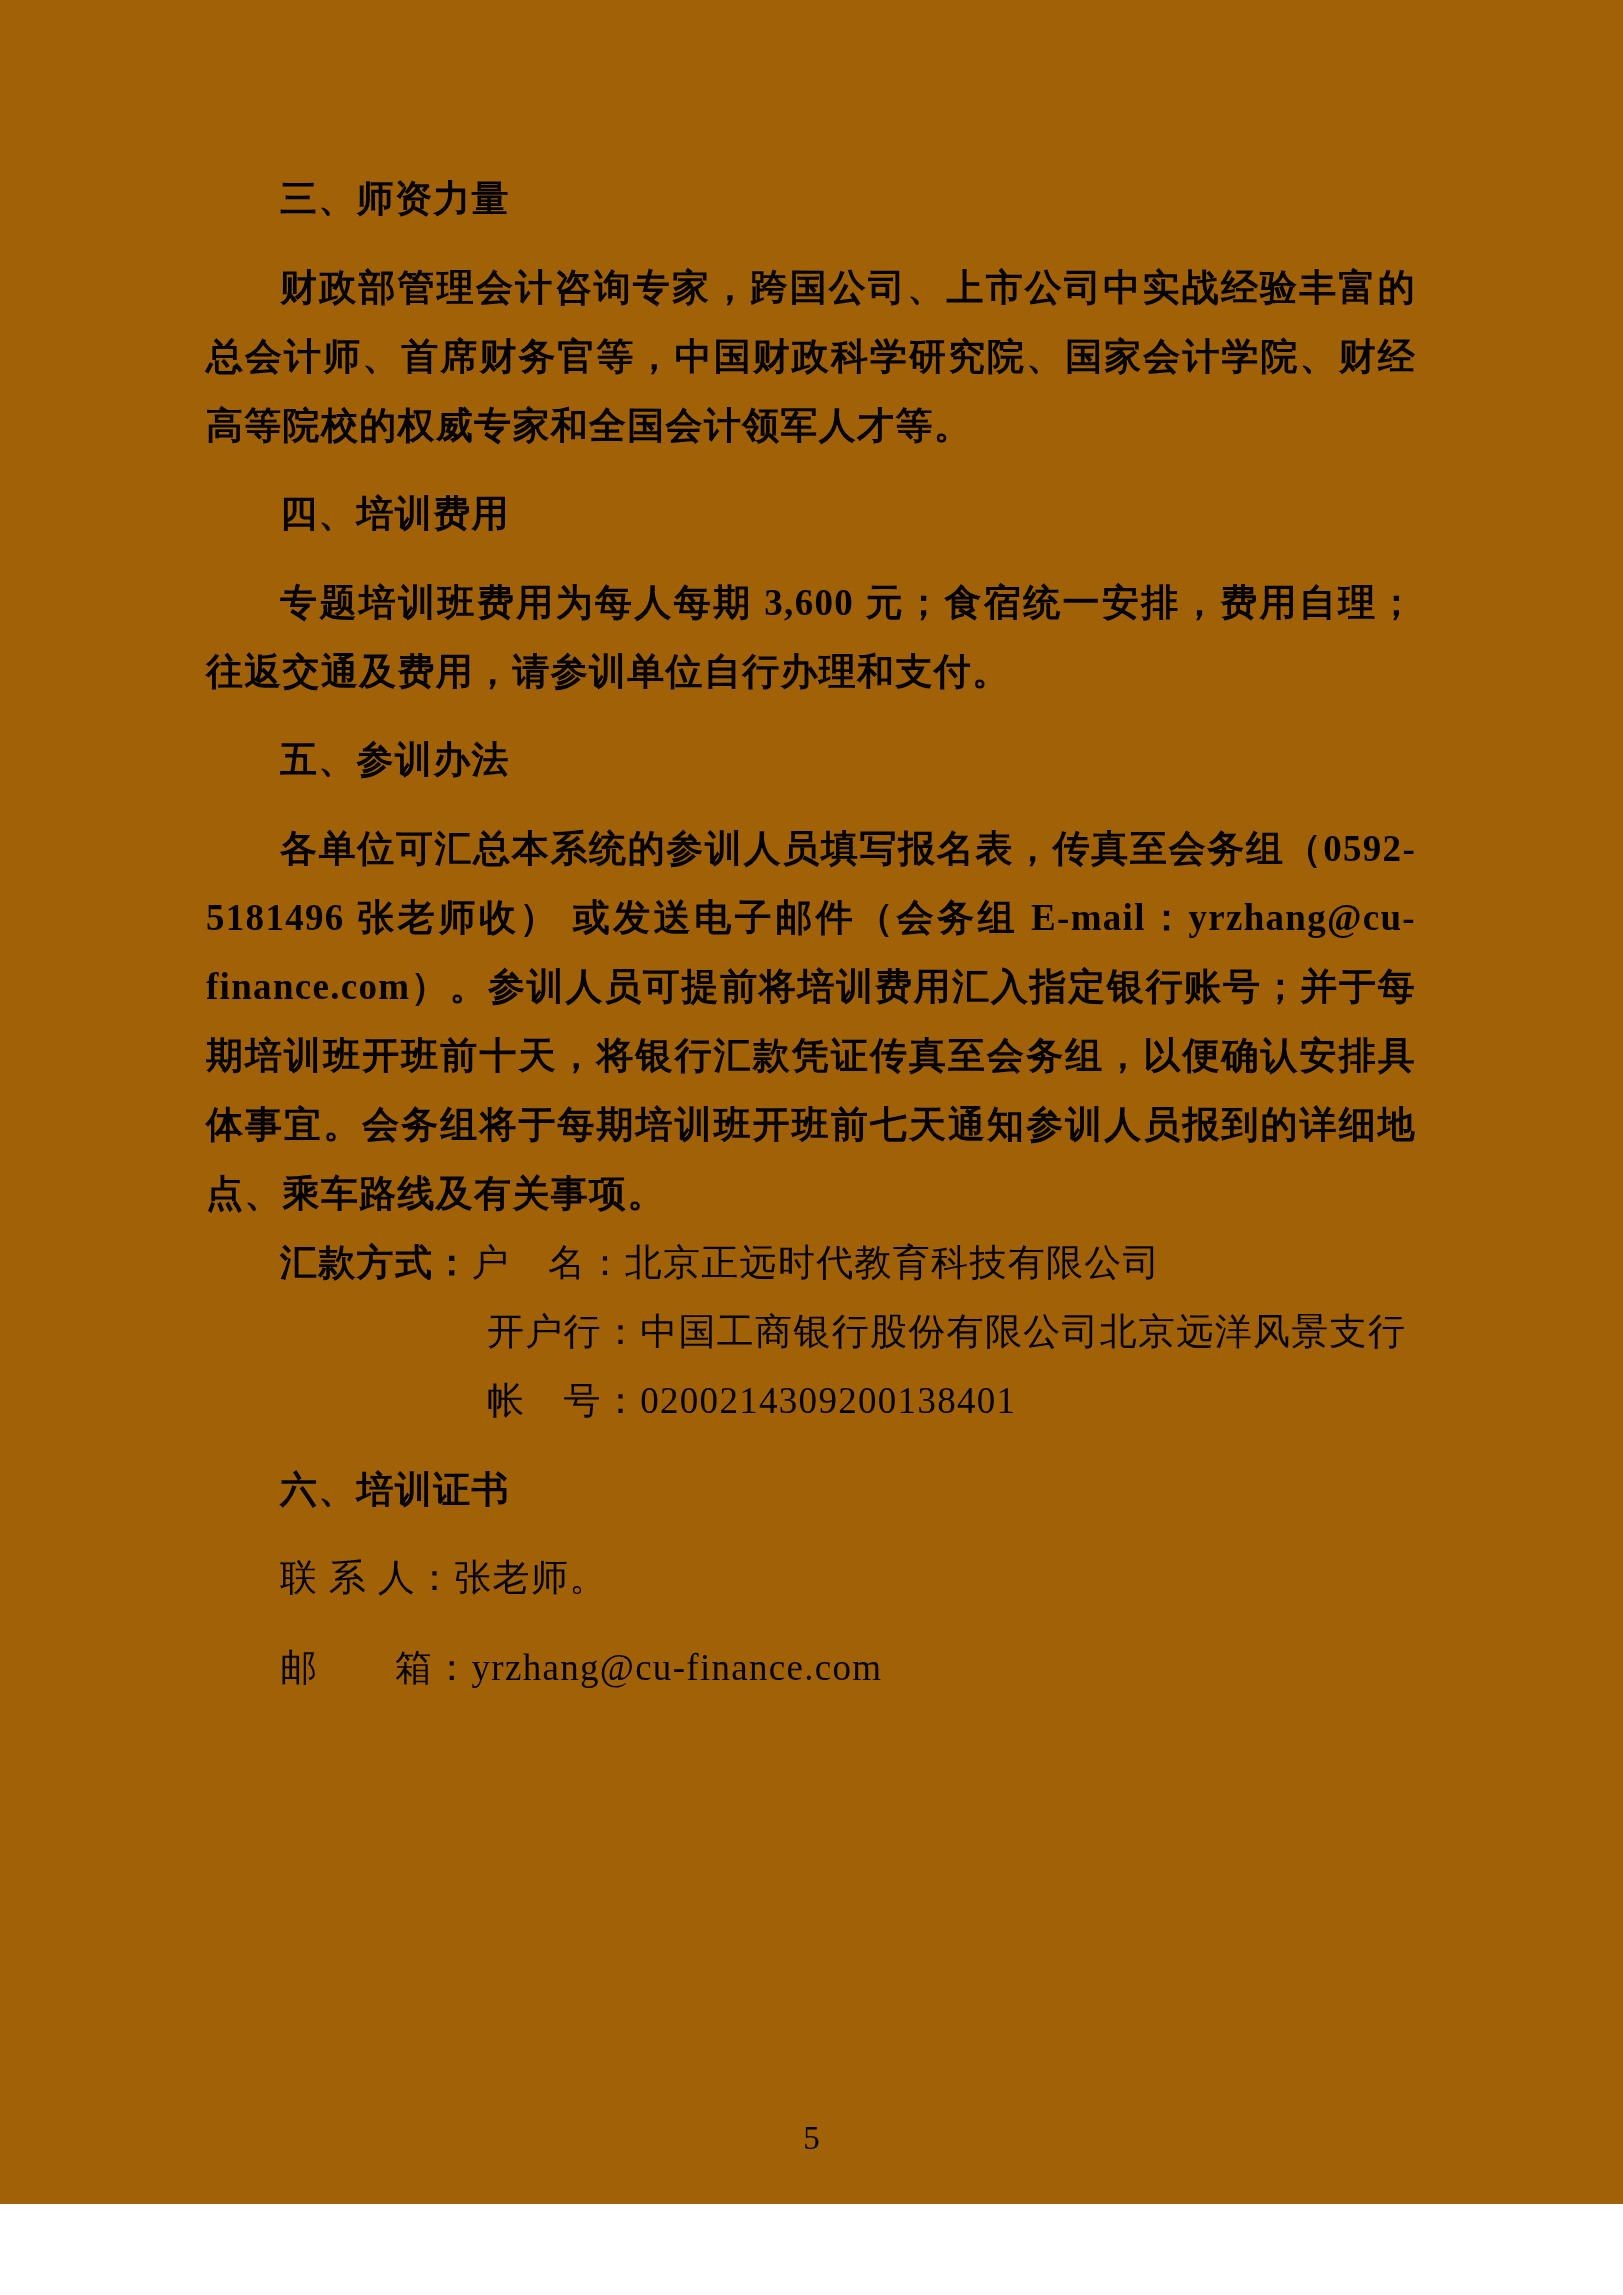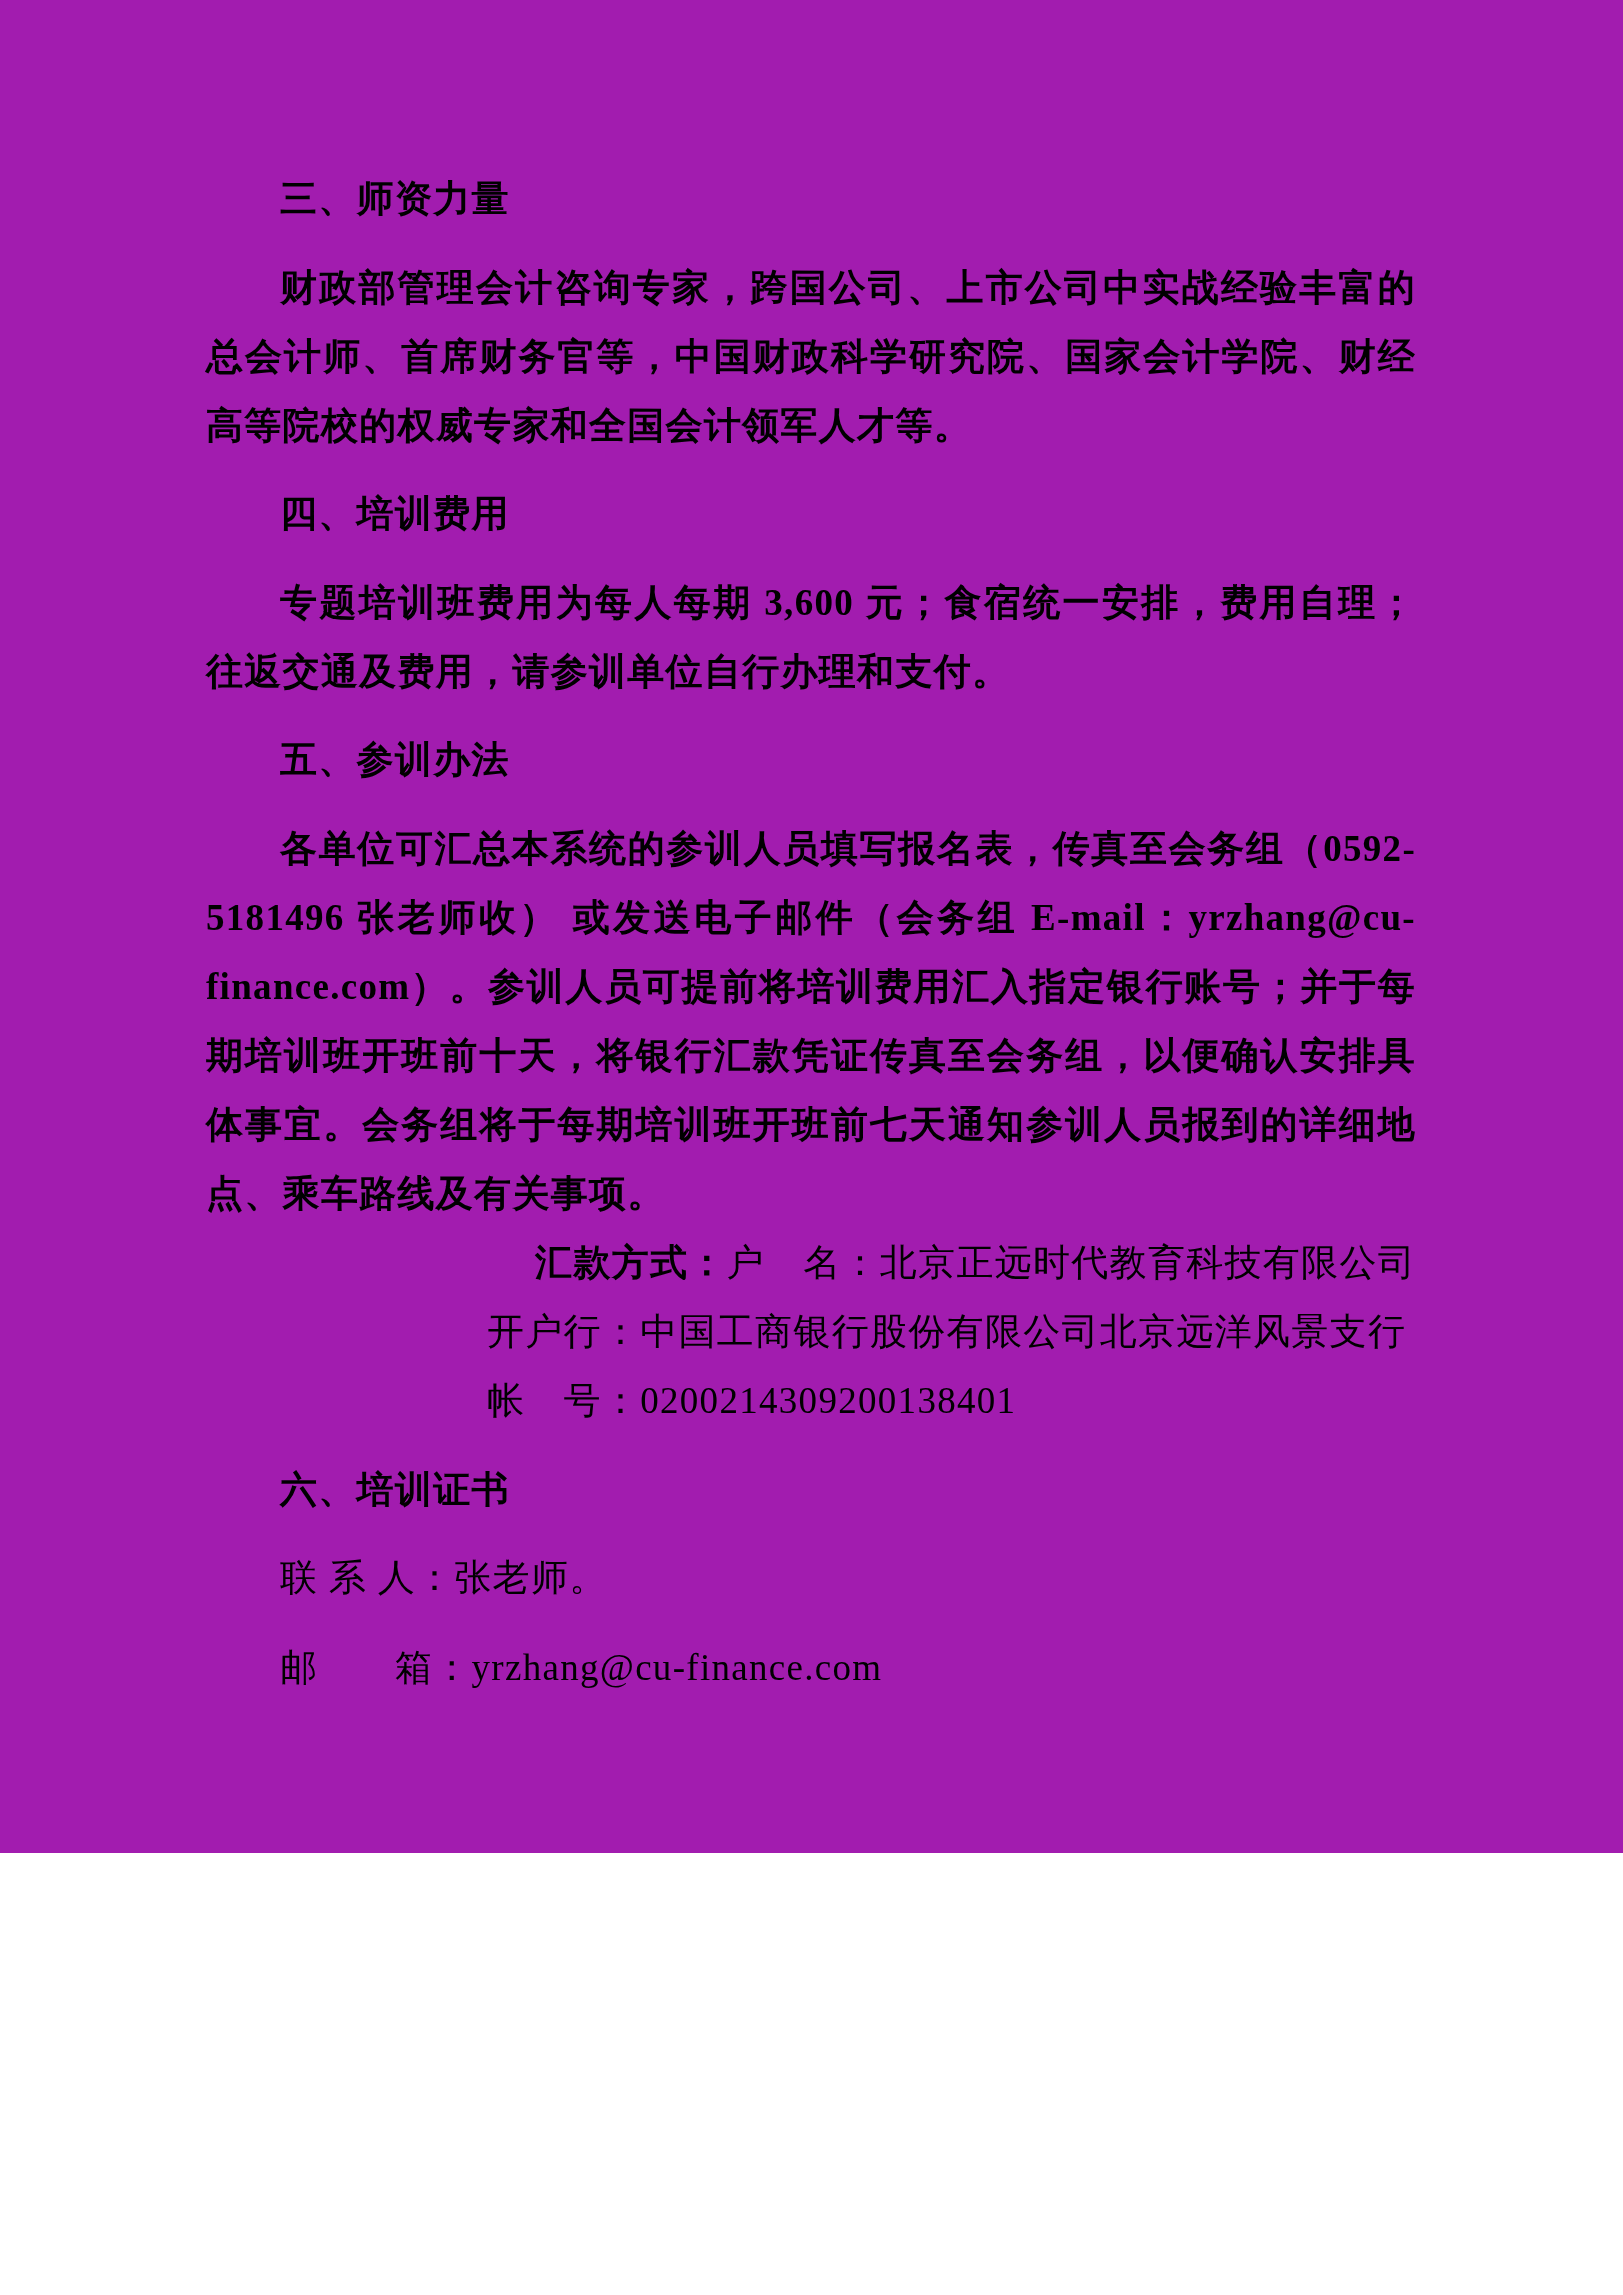--- a/index.html
+++ b/index.html
@@ -3,22 +3,22 @@
 <meta charset="utf-8">
 <style>
   html, body {
     margin: 0;
     padding: 0;
     background: #ffffff;
   }
   .page {
     position: relative;
     width: 1623px;
-    height: 1853px;
-    background: #a21caf;
+    height: 2204px;
+    background: #a16207;
     color: #000000;
     font-family: "Liberation Serif", "DejaVu Serif", serif;
     overflow: hidden;
   }
   .content {
     position: absolute;
     left: 206px;
     top: 164px;
     width: 1210px;
   }
@@ -43,21 +43,20 @@
     letter-spacing: 1.3px;
   }
   .remit-line {
     font-size: 37px;
     line-height: 69px;
     margin: 0;
     letter-spacing: 1.3px;
   }
   .remit-line.first {
     text-indent: 2em;
-    text-align: right;
   }
   .remit-line.cont {
     padding-left: 281px;
   }
   .bold-label {
     font-weight: bold;
   }
   .contact-line {
     font-size: 37px;
     line-height: 69px;

